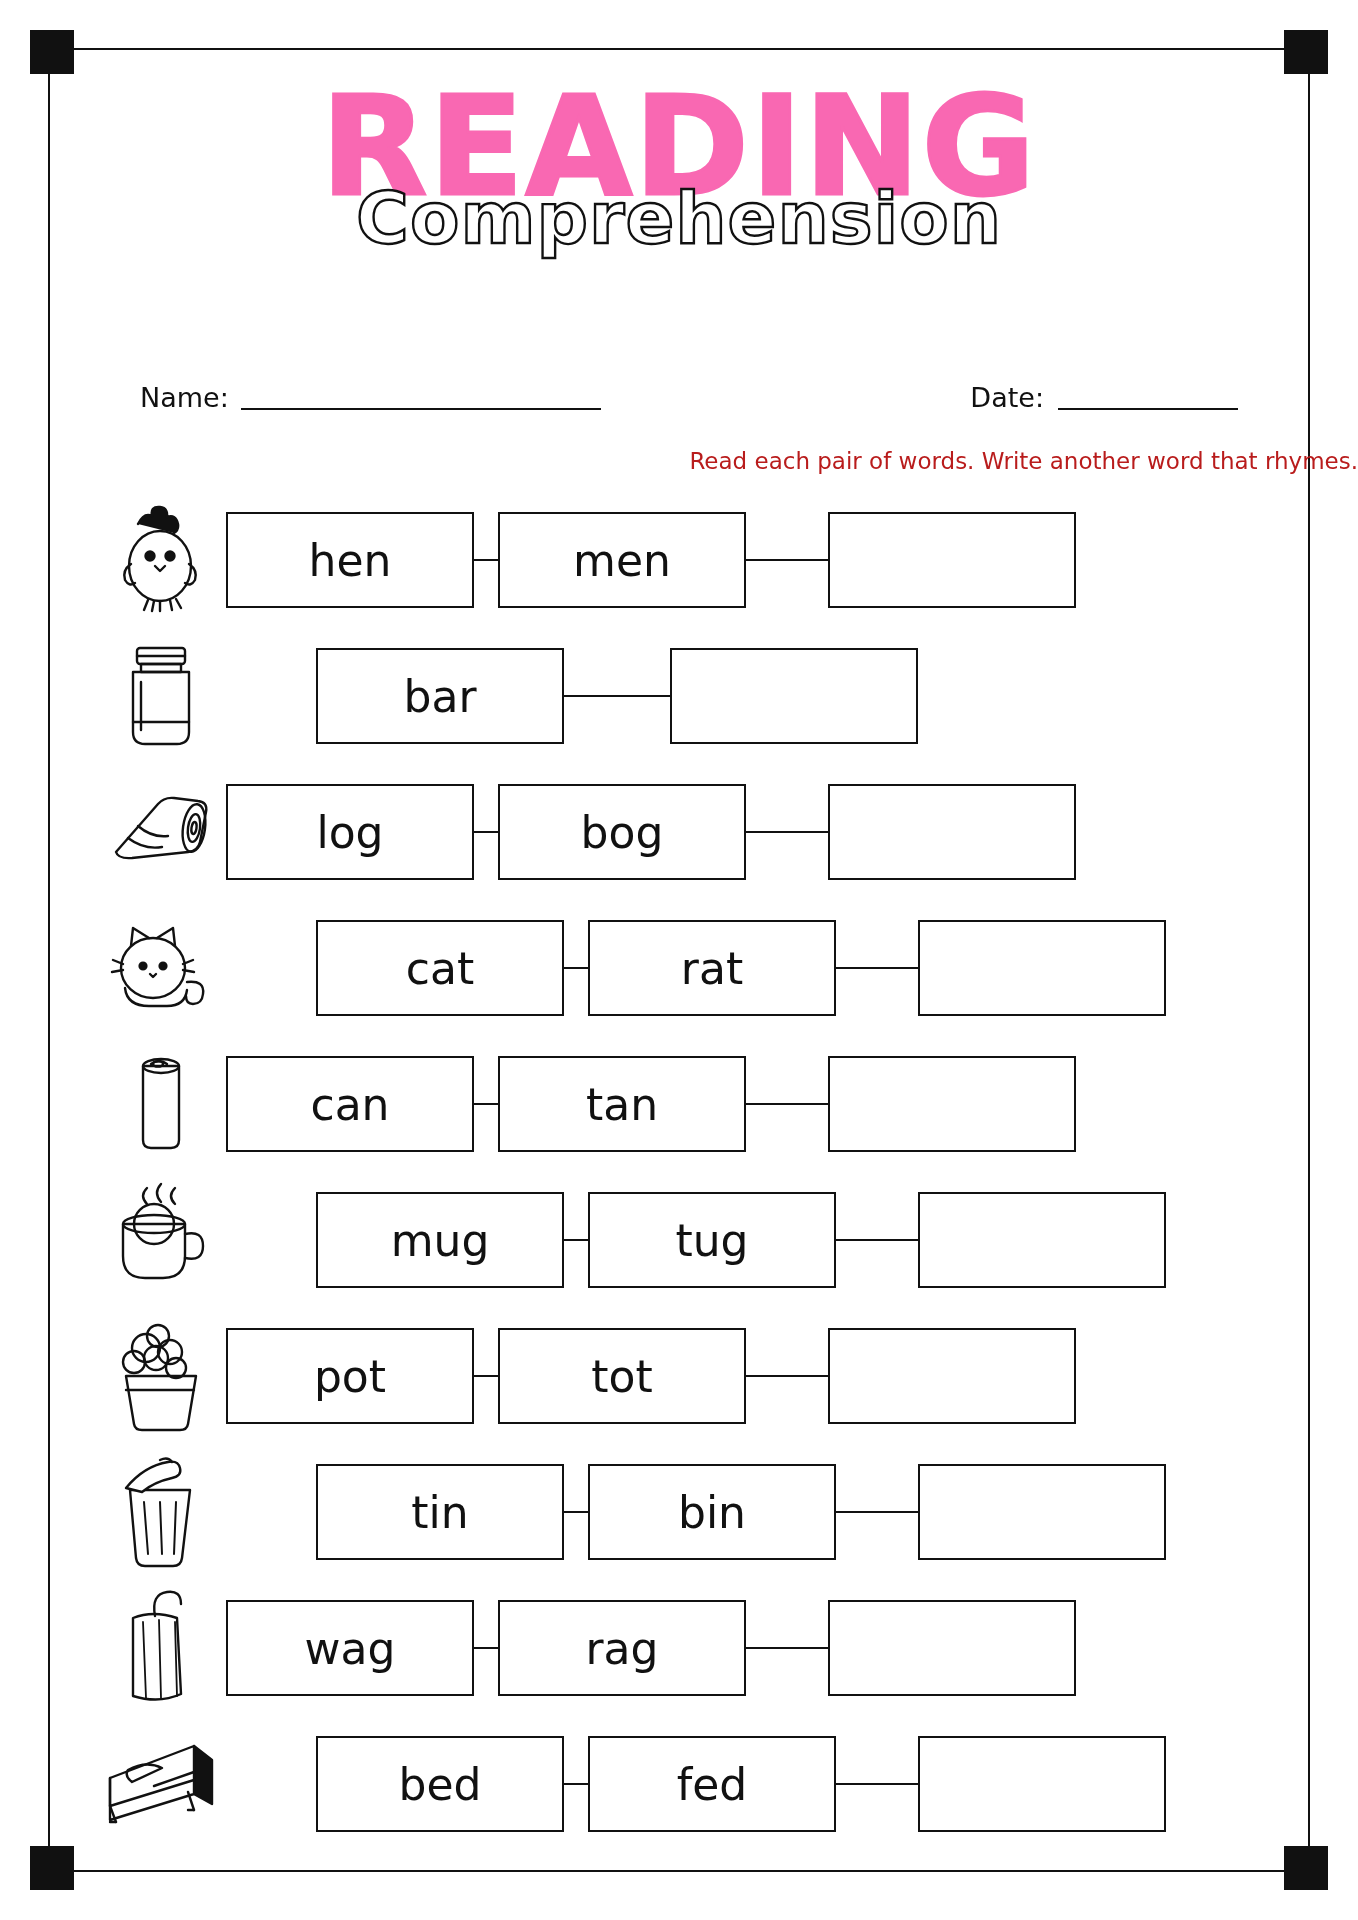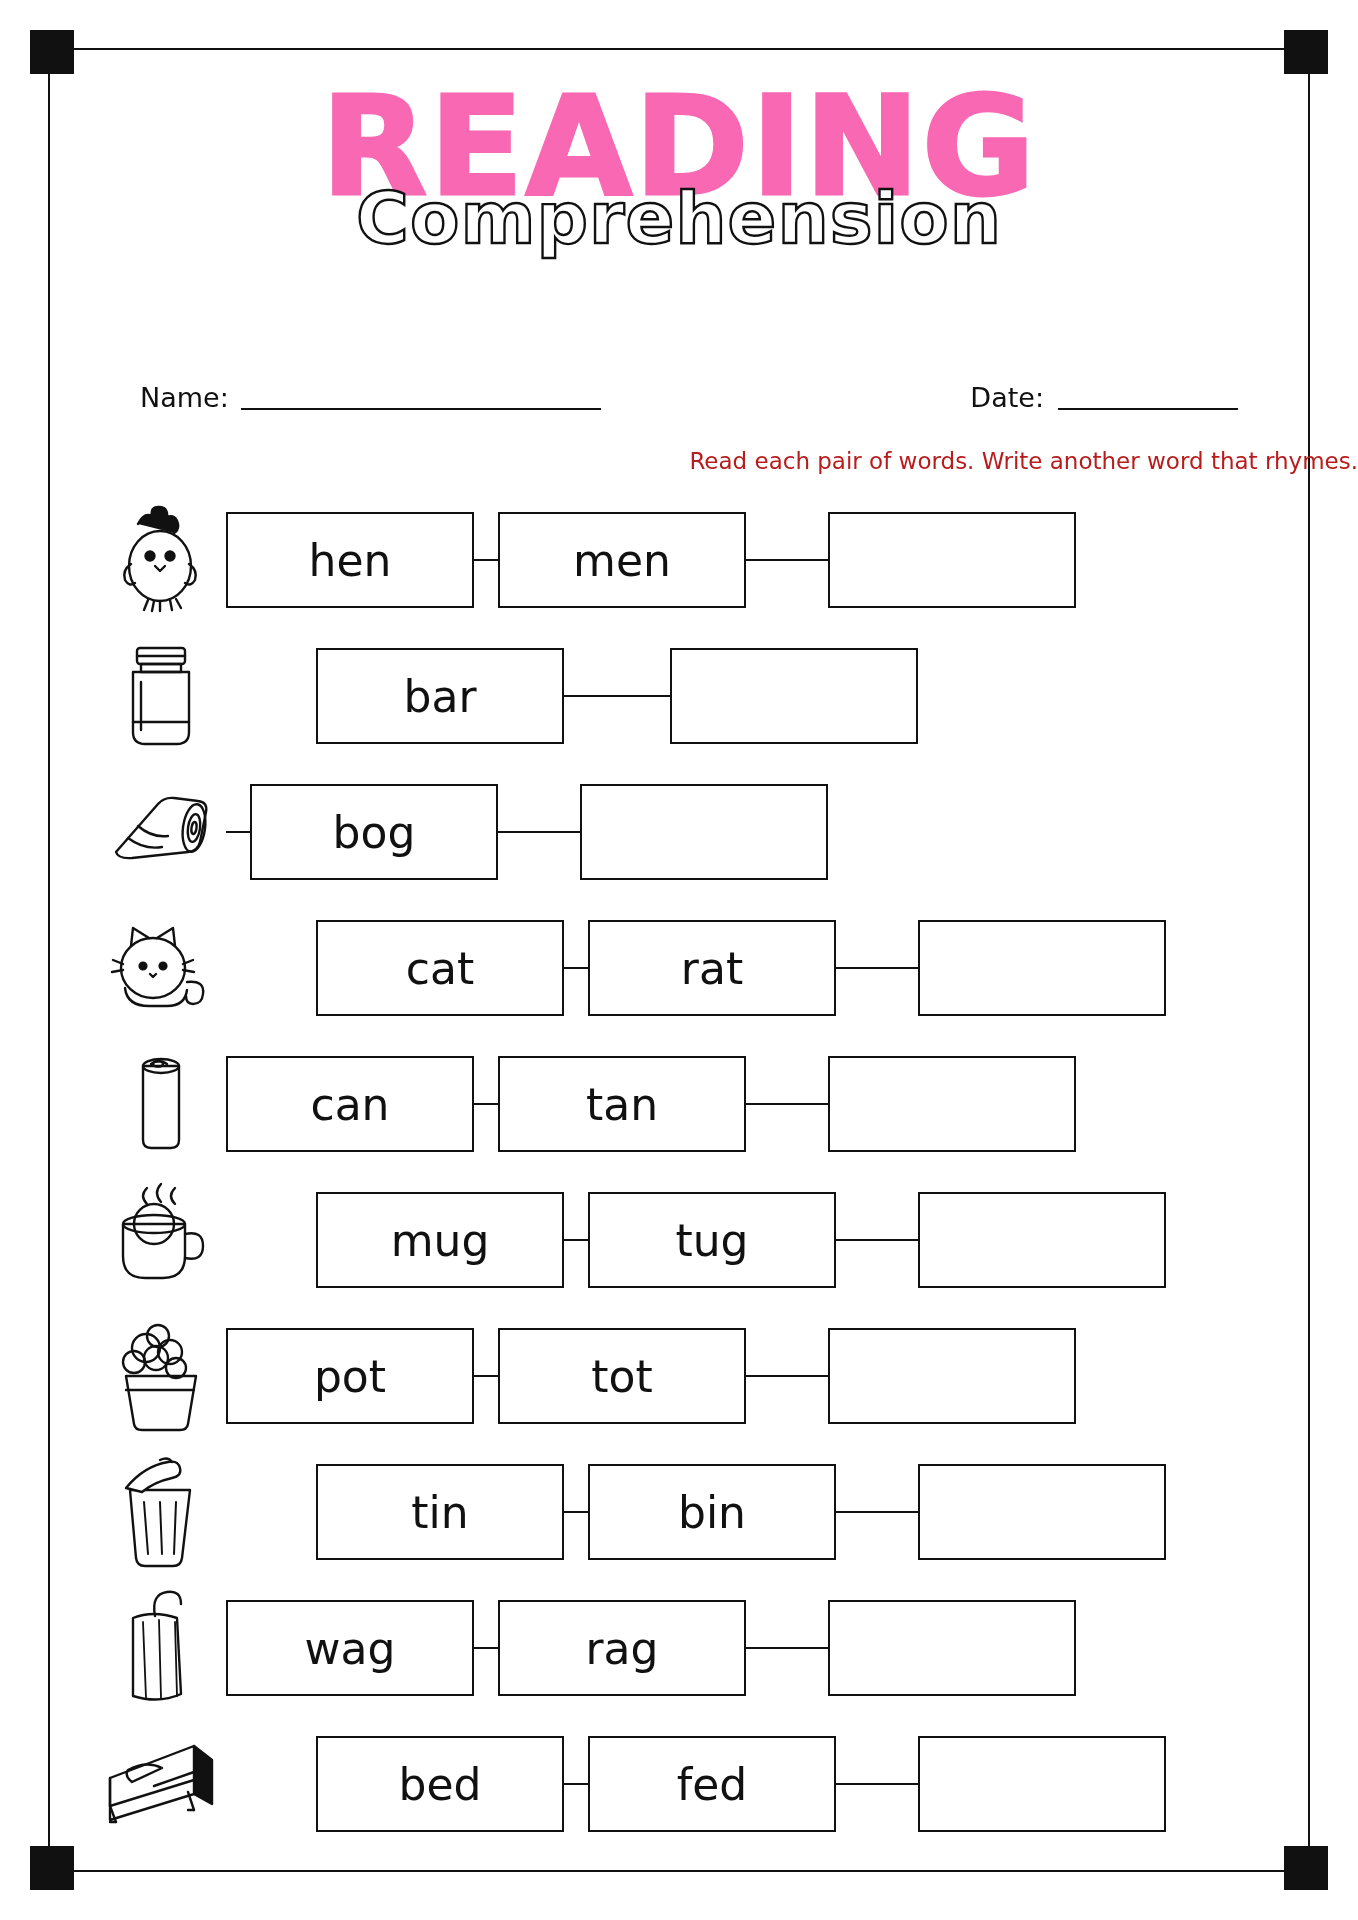--- a/index.html
+++ b/index.html
@@ -240,20 +240,21 @@
           <g fill="none" stroke="#111" stroke-width="2.4" stroke-linecap="round" stroke-linejoin="round">
             <path d="M14 70 L56 22 q6 -7 16 -6 l24 3 q10 1 8 11 l-6 30 q-2 9 -12 10 l-56 6 q-14 1 -16 -6z"></path>
             <ellipse cx="92" cy="46" rx="11" ry="24" transform="rotate(8 92 46)"></ellipse>
             <ellipse cx="92" cy="46" rx="6" ry="14" transform="rotate(8 92 46)"></ellipse>
             <ellipse cx="92" cy="46" rx="2.5" ry="6" transform="rotate(8 92 46)"></ellipse>
             <path d="M36 44 q14 12 30 10 M26 56 q16 12 34 9"></path>
           </g>
         </svg>
       </div>
       <div class="boxes">
+        <div class="wbox">log</div>
         <div class="connector"></div>
         <div class="wbox">bog</div>
         <div class="connector long"></div>
         <div class="wbox blank"></div>
       </div>
     </div>
 
     <div class="row shift">
       <div class="icon-cell">
         <svg width="120" height="112" viewBox="0 0 120 112">

